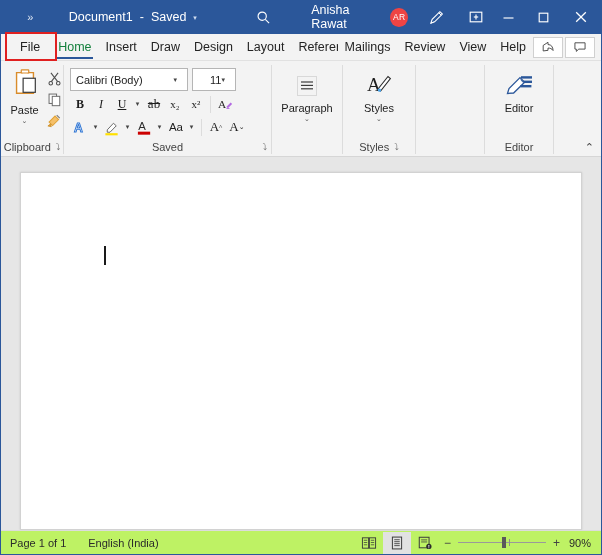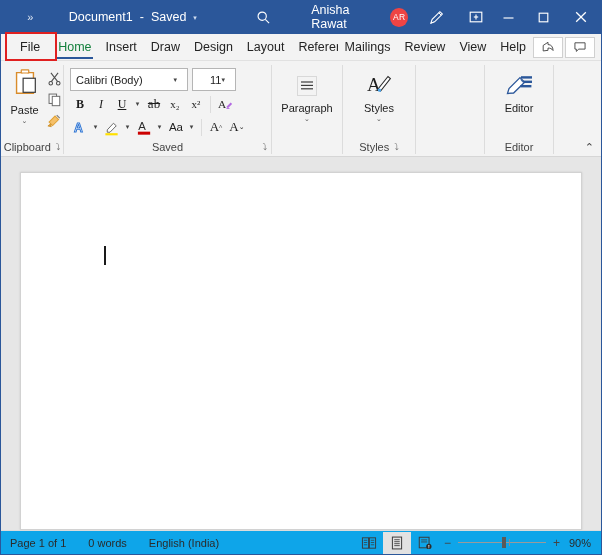--- a/index.html
+++ b/index.html
@@ -217,21 +217,21 @@
   .caret {
     position: absolute;
     left: 83px; top: 73px;
     width: 1.6px; height: 19px;
     background: #1a1a1a;
   }
 
   
   .statusbar {
     height: 24px;
-    background: #0ea5e9;
+    background: #bef264;
     border-top: 1px solid #dcdcdc;
     display: flex; align-items: center;
     font-size: 11px; color: #2b2b2b;
     flex: none;
   }
   .sb-item { padding: 0 11px; display: flex; align-items: center; gap: 4px; height: 100%; }
   .sb-item:first-child { padding-left: 9px; }
   .sb-spacer { flex: 1; }
   .view-btn {
     width: 28px; height: 22px;
@@ -546,21 +546,20 @@
 
   <div class="docarea">
     <div class="page">
       <span></span>
       <div class="caret"></div>
     </div>
   </div>
 
   <div class="statusbar">
     <div class="sb-item">Page 1 of 1</div>
-    <div class="sb-item">0 words</div>
     <div class="sb-item">English (India)</div>
 
     <div class="sb-spacer"></div>
 
     <div class="view-btn">
       <svg width="16" height="16" viewBox="0 0 17 17" fill="none">
         <rect x="1.5" y="3" width="6.6" height="11" stroke="#3a3a3a" stroke-width="1"></rect>
         <rect x="8.9" y="3" width="6.6" height="11" stroke="#3a3a3a" stroke-width="1"></rect>
         <line x1="3" y1="5.6" x2="6.6" y2="5.6" stroke="#3a3a3a" stroke-width=".8"></line>
         <line x1="3" y1="8" x2="6.6" y2="8" stroke="#3a3a3a" stroke-width=".8"></line>

